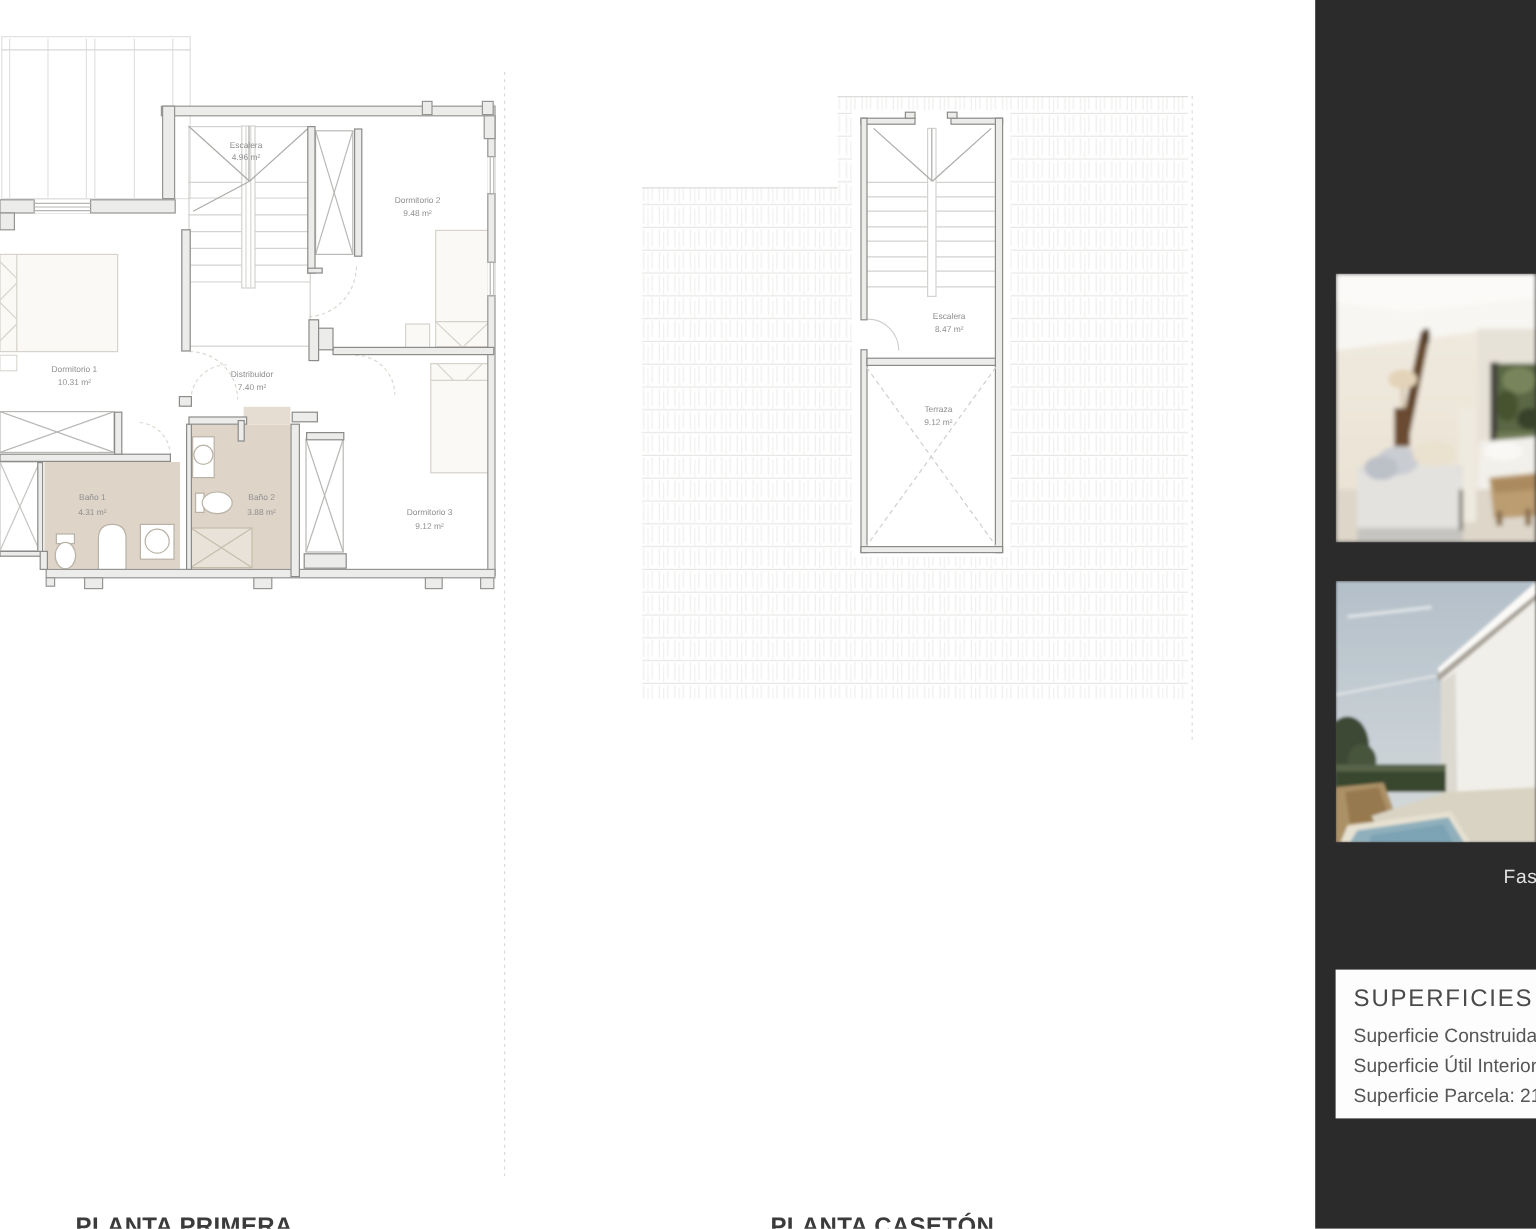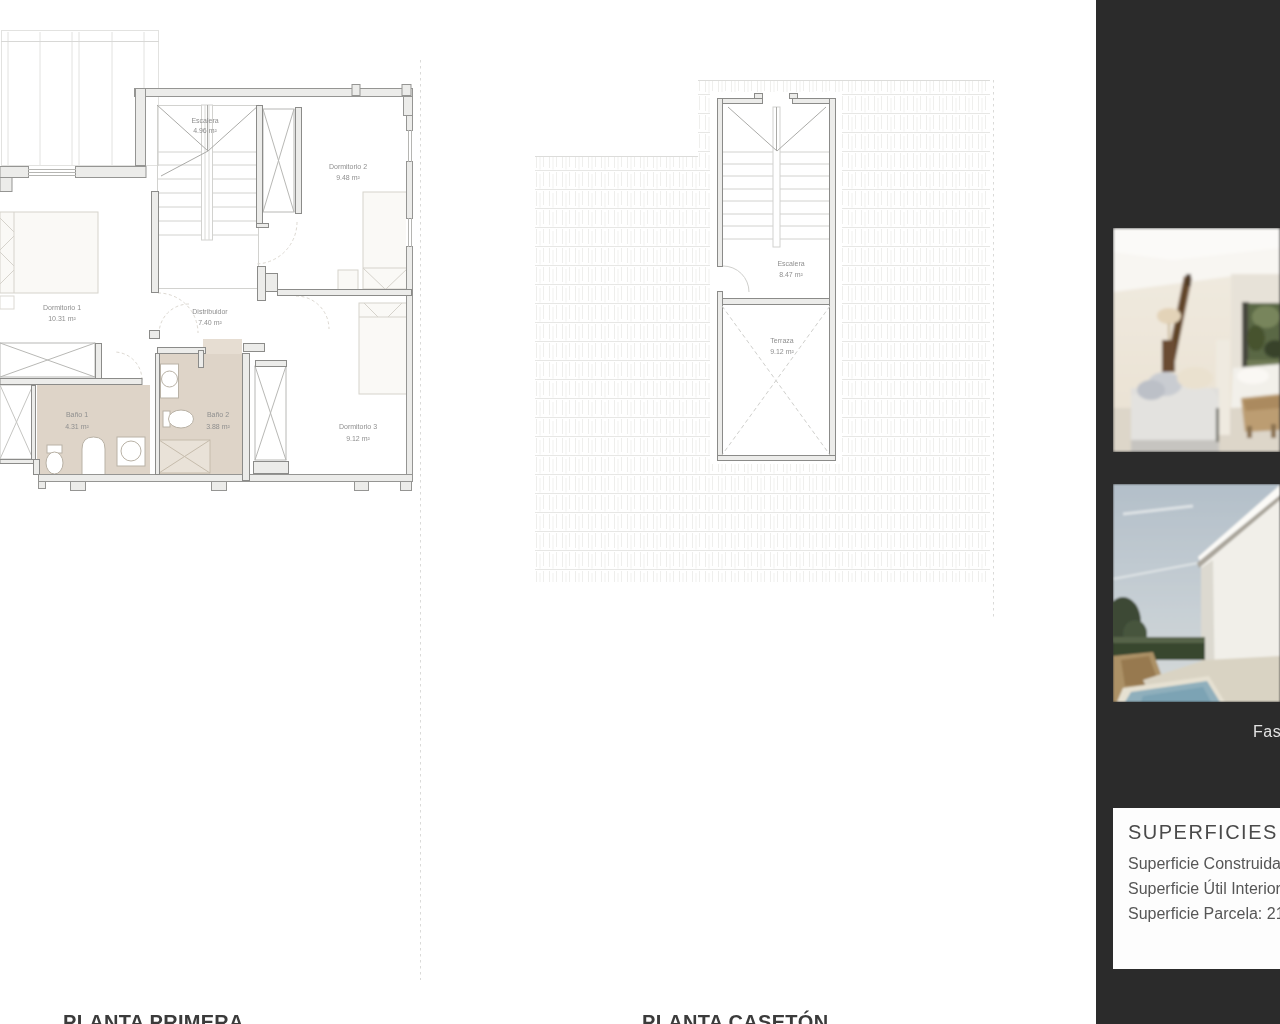--- a/index.html
+++ b/index.html
@@ -1,21 +1,21 @@
 <!DOCTYPE html>
 <html><head>
 <meta charset="utf-8">
 <style>
   html,body{margin:0;padding:0;width:1280px;height:1024px;background:#ffffff;overflow:hidden;}
   body{font-family:"Liberation Sans", sans-serif;position:relative;}
   .lbl{fill:#8f8f8f;font-size:7px;font-family:"Liberation Sans",sans-serif;text-anchor:middle;}
   #sidebar{position:absolute;left:1096px;top:0;width:184px;height:1024px;background:#2b2b2b;}
   .photo{position:absolute;left:17px;width:167px;overflow:hidden;}
   #fase{position:absolute;left:157px;top:723px;color:#e2e2e2;font-size:16px;letter-spacing:0.5px;white-space:nowrap;}
-  #supbox{position:absolute;left:17px;top:808px;width:167px;height:161px;background:#fdfdfd;overflow:hidden;}
+  #supbox{position:absolute;left:17px;top:808px;width:167px;height:124px;background:#fdfdfd;overflow:hidden;}
   #supbox h2{margin:13px 0 7px 15px;font-size:20px;font-weight:400;color:#4a4a4a;letter-spacing:1.5px;white-space:nowrap;}
   #supbox p{margin:0 0 0 15px;font-size:16px;color:#565656;line-height:25px;white-space:nowrap;}
   .title{position:absolute;font-size:20px;font-weight:bold;color:#3b3b3b;letter-spacing:0.3px;white-space:nowrap;margin-top:12px;}
 </style>
 </head>
 <body>
 
 <svg id="plan" width="1096" height="1024" viewBox="0 0 1096 1024" style="position:absolute;left:0;top:0;">
 <defs>
   <pattern id="roof" width="13" height="19" patternUnits="userSpaceOnUse">

